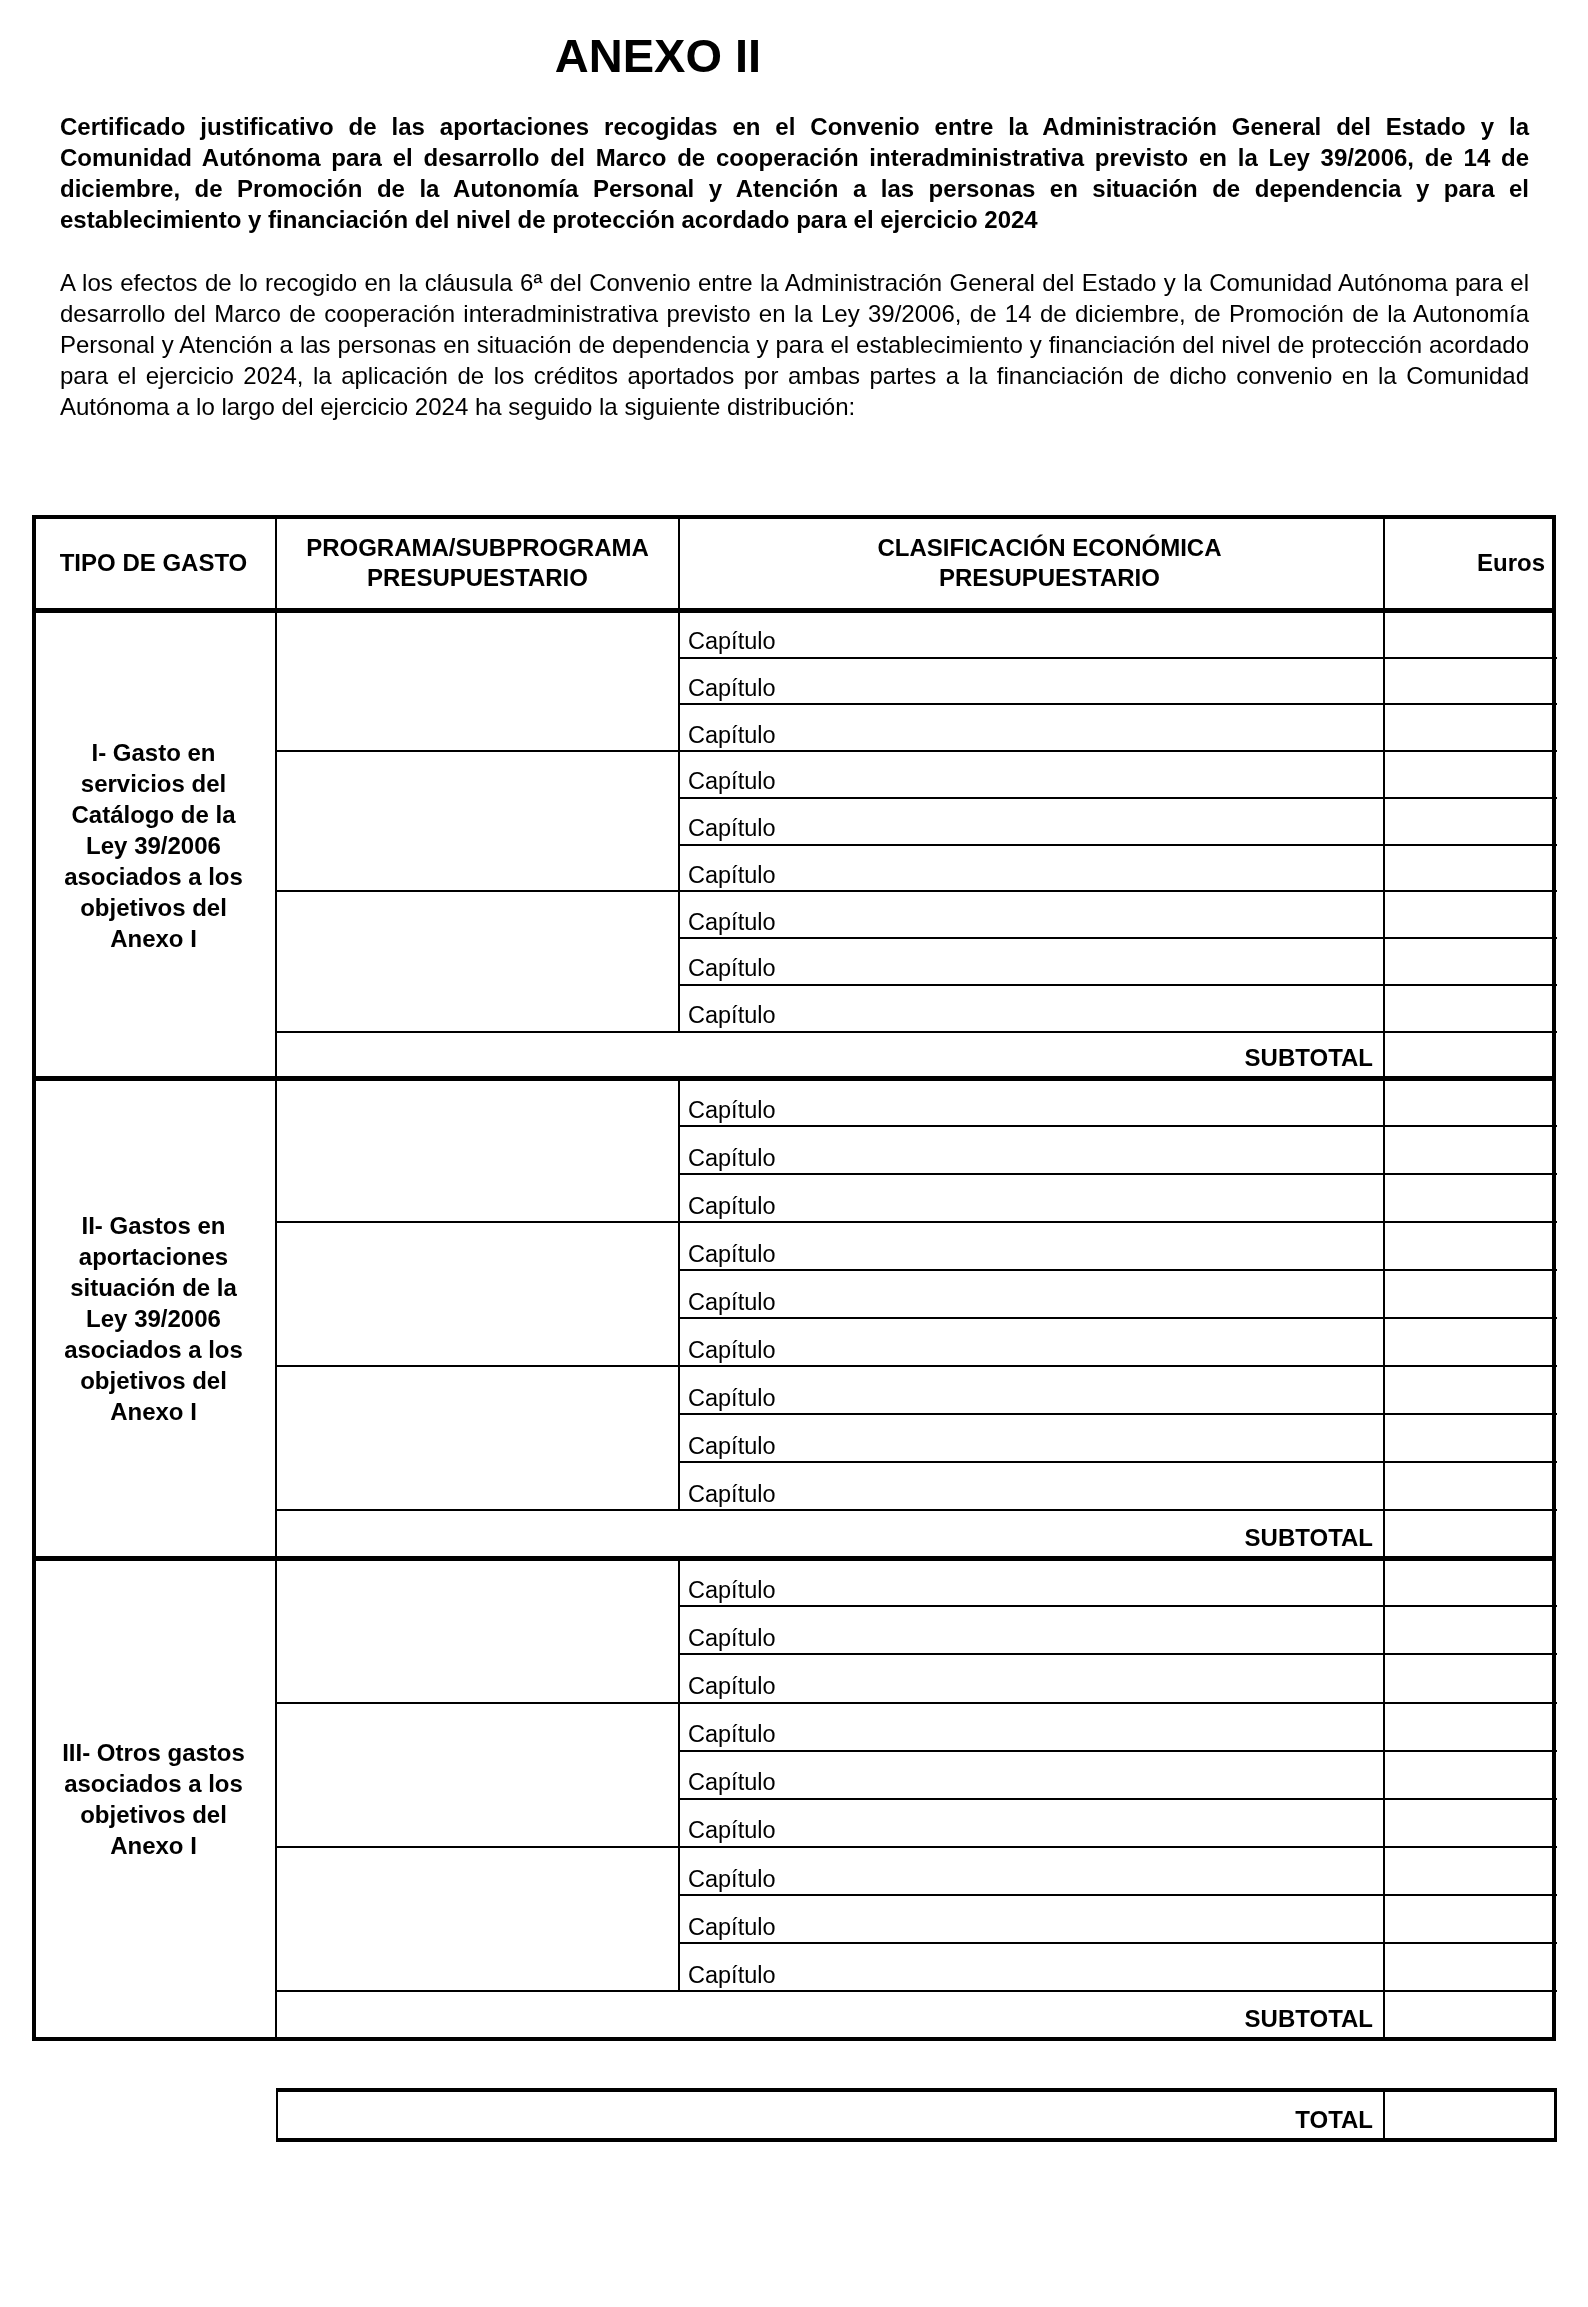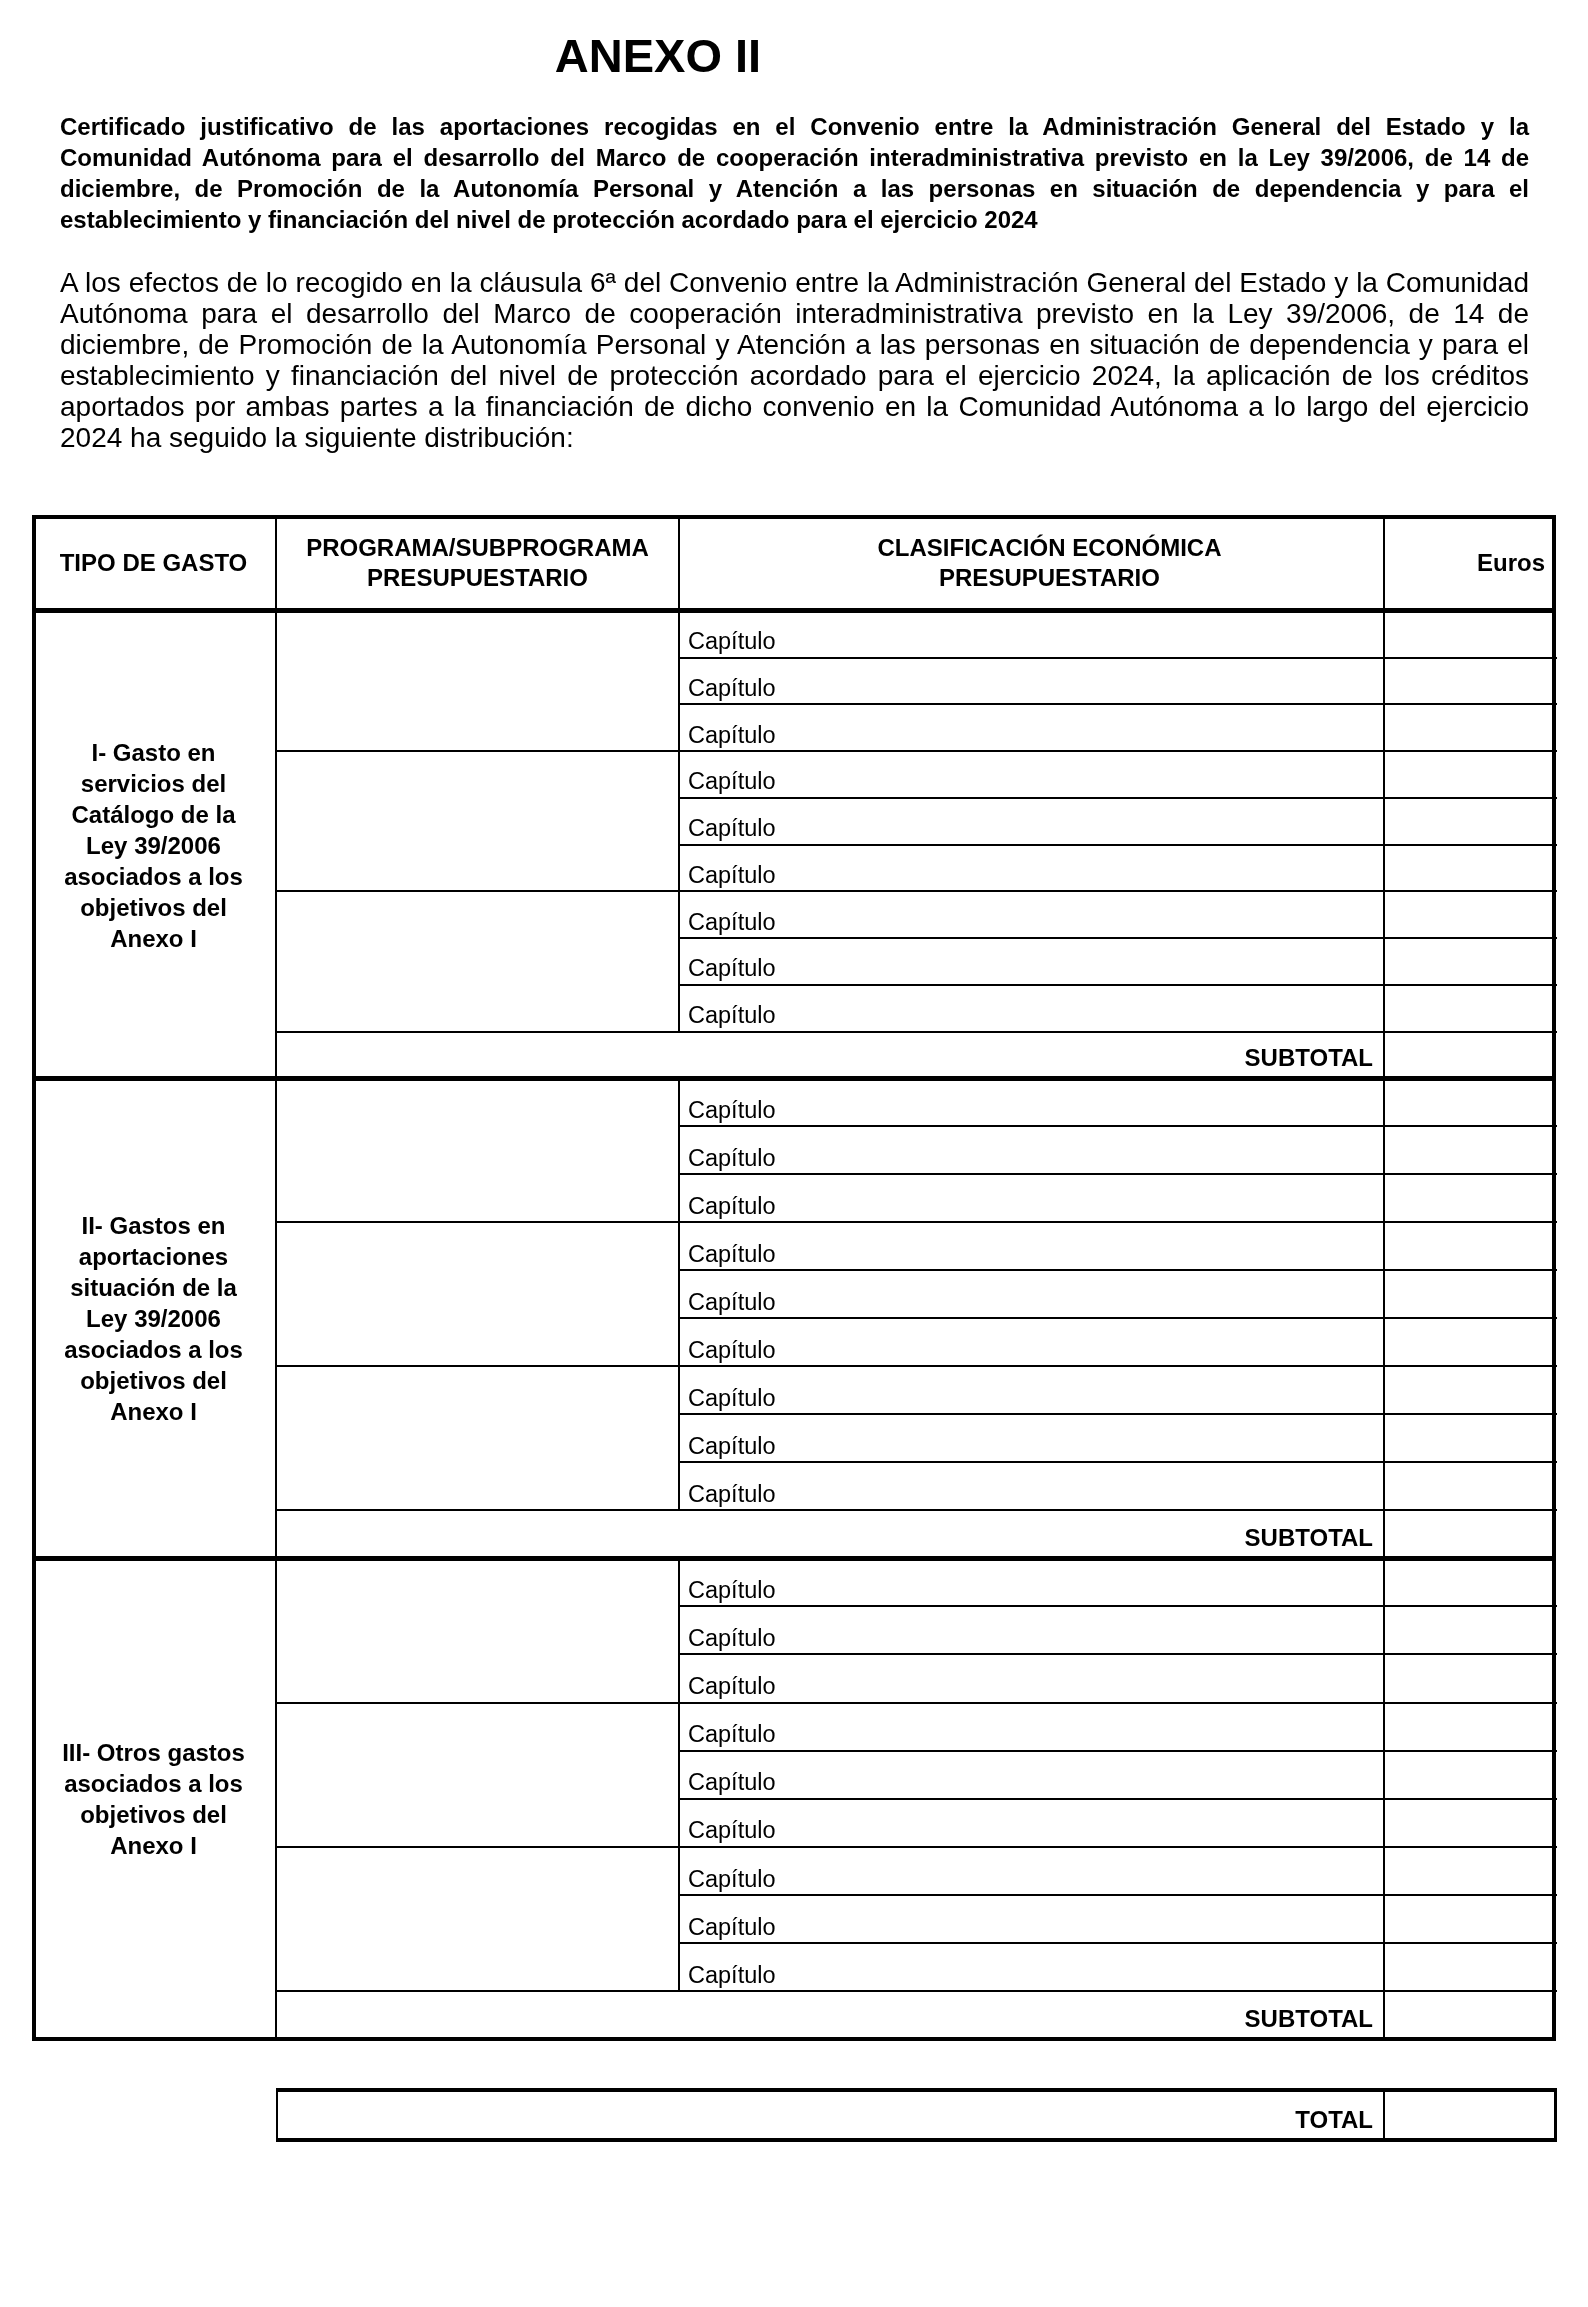--- a/index.html
+++ b/index.html
@@ -1,19 +1,19 @@
 <!DOCTYPE html>
 <html style="font-size:13px"><head>
 <meta charset="utf-8">
 <style>
   html, body { margin:0; padding:0; background:#ffffff; }
   body { width:1589px; height:2307px; position:relative; font-family:"Liberation Sans", sans-serif; color:#000; overflow:hidden; }
   .title { position:absolute; left:0; top:29px; width:1316px; text-align:center; font-weight:bold; font-size:47px; line-height:53px; }
   .intro-bold { position:absolute; left:60px; top:111px; width:1469px; font-weight:bold; font-size:24px; line-height:31px; text-align:justify; }
-  .intro-body { position:absolute; left:60px; top:267px; width:1469px; font-size:28px; line-height:31px; text-align:justify; }
+  .intro-body { position:absolute; left:60px; top:267px; width:1469px; font-size:24px; line-height:31px; text-align:justify; }
 
   .grid { position:absolute; border:4px solid #000; box-sizing:border-box; }
   .hline { position:absolute; background:#000; }
   .vline { position:absolute; background:#000; }
   .hdr { position:absolute; font-weight:bold; font-size:24px; line-height:30px; text-align:center; display:flex; align-items:center; justify-content:center; }
   .sec-label { position:absolute; font-weight:bold; font-size:24px; line-height:31px; text-align:center; display:flex; align-items:center; justify-content:center; }
   .cap { position:absolute; font-size:23.5px; line-height:24px; }
   .subtotal { position:absolute; font-weight:bold; font-size:24px; text-align:right; }
   .euro-cell { position:absolute; }
   .prog-cell { position:absolute; }

